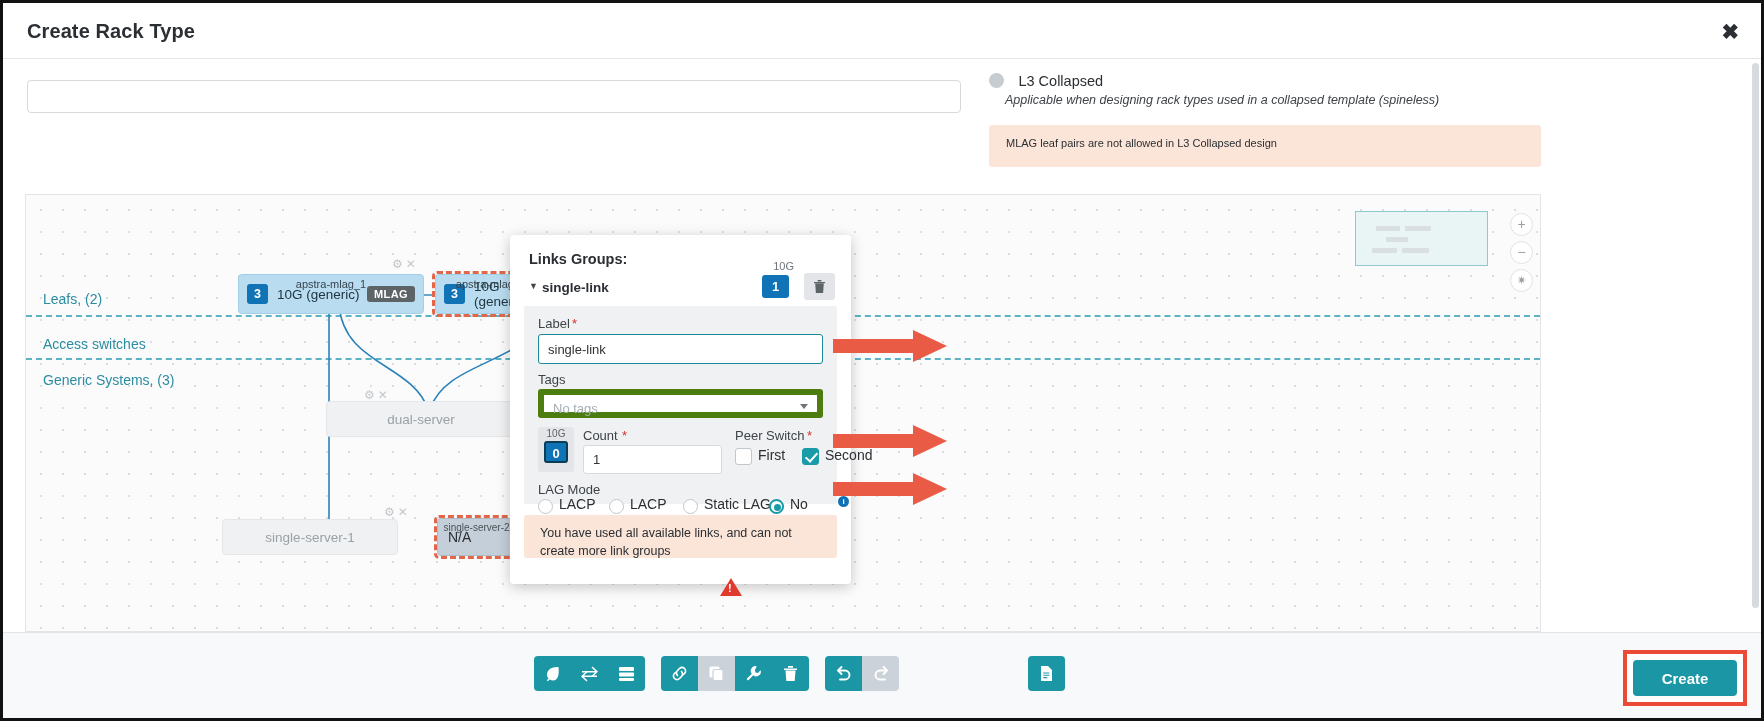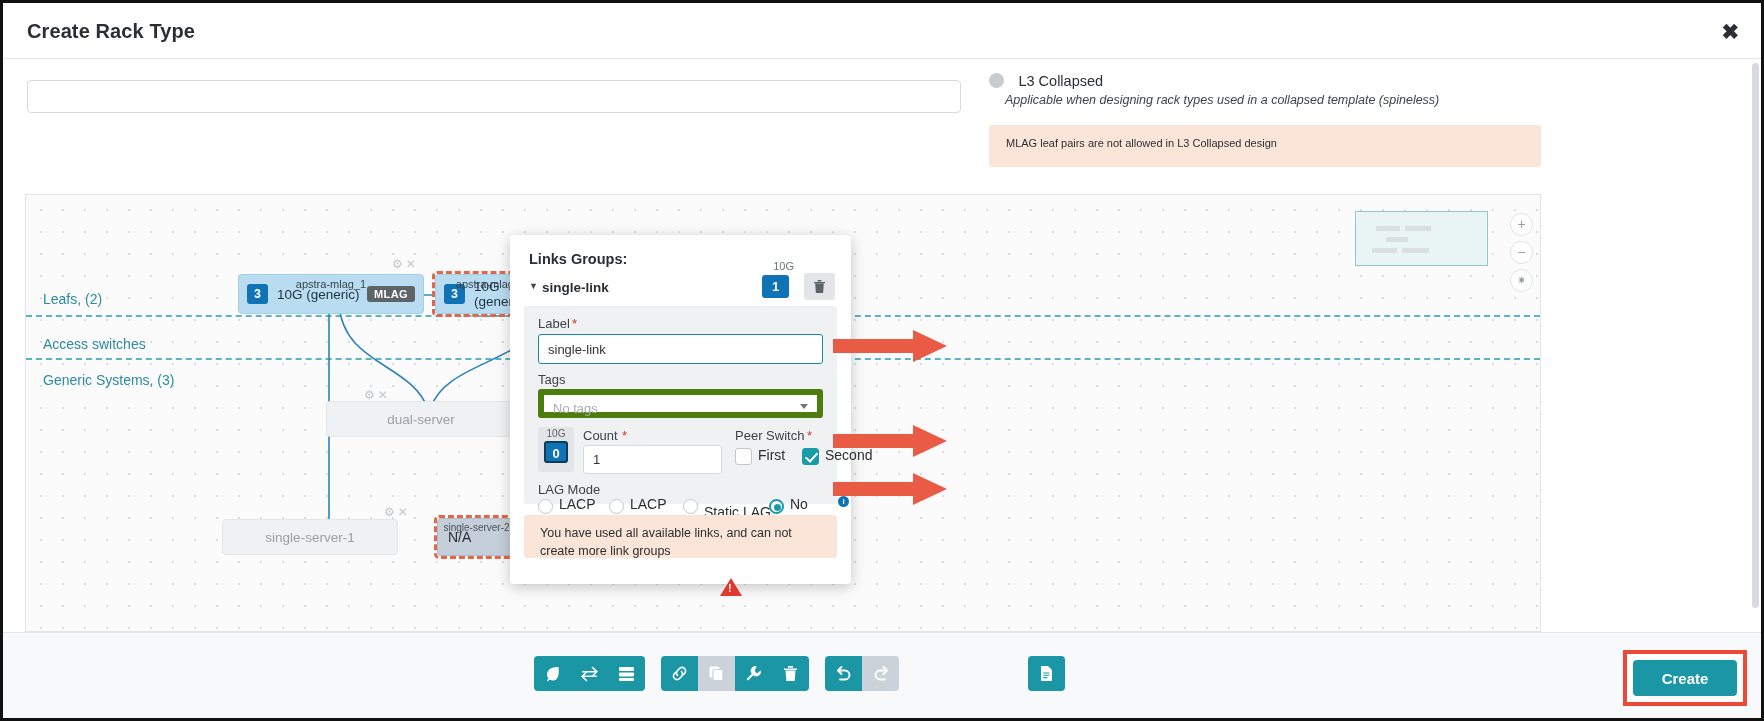--- a/index.html
+++ b/index.html
@@ -402,21 +402,21 @@
       <div class="rtext" style="left:35px; top:190px;">LACP</div>
       <div class="rsub" style="left:39px; top:209px;">Active</div>
       <div class="info-i" style="left:78px; top:209px;">i</div>
 
       <div class="radio" style="left:85px; top:193px;"></div>
       <div class="rtext" style="left:106px; top:190px;">LACP</div>
       <div class="rsub" style="left:102px; top:209px;">Passive</div>
       <div class="info-i" style="left:149px; top:209px;">i</div>
 
       <div class="radio" style="left:159px; top:193px;"></div>
-      <div class="rtext" style="left:180px; top:198px;">Static LAG</div>
+      <div class="rtext" style="left:180px; top:190px;">Static LAG</div>
       <div class="rsub" style="left:160px; top:209px;">No LACP</div>
       <div class="info-i" style="left:215px; top:209px;">i</div>
 
       <div class="radio on" style="left:245px; top:193px;"></div>
       <div class="rtext" style="left:266px; top:190px;">No LAG</div>
       <div class="info-i" style="left:314px; top:190px;">i</div>
     </div>
 
     <div class="pop-warning">
       <span>You have used all available links, and can not create more link groups</span>

